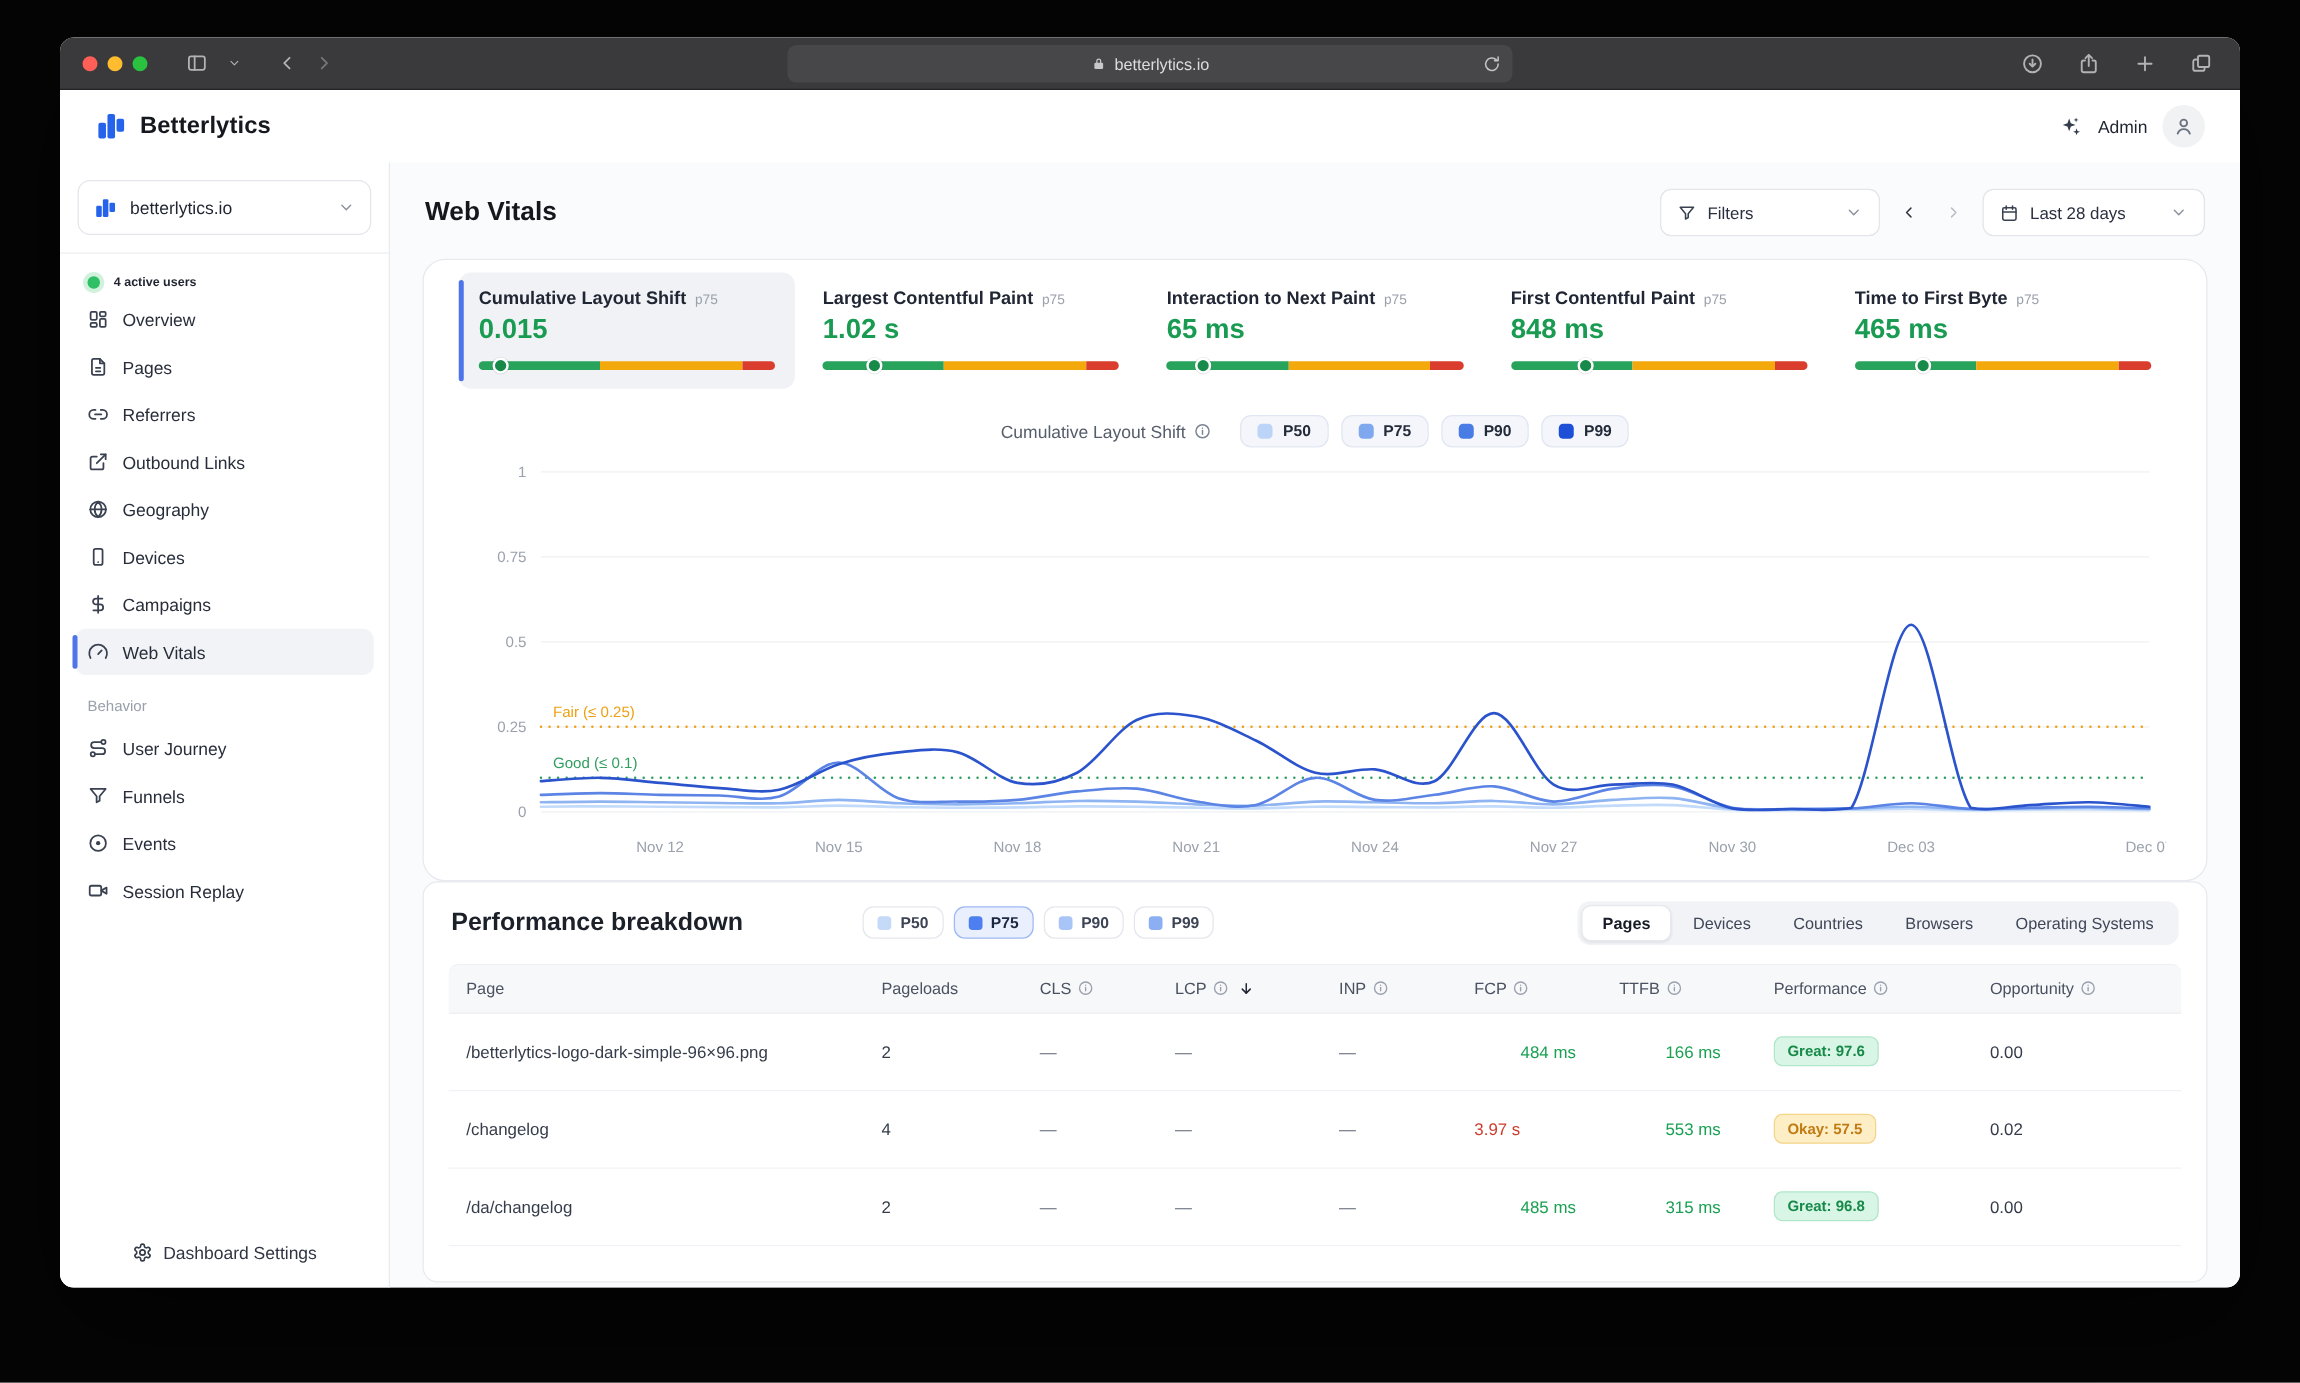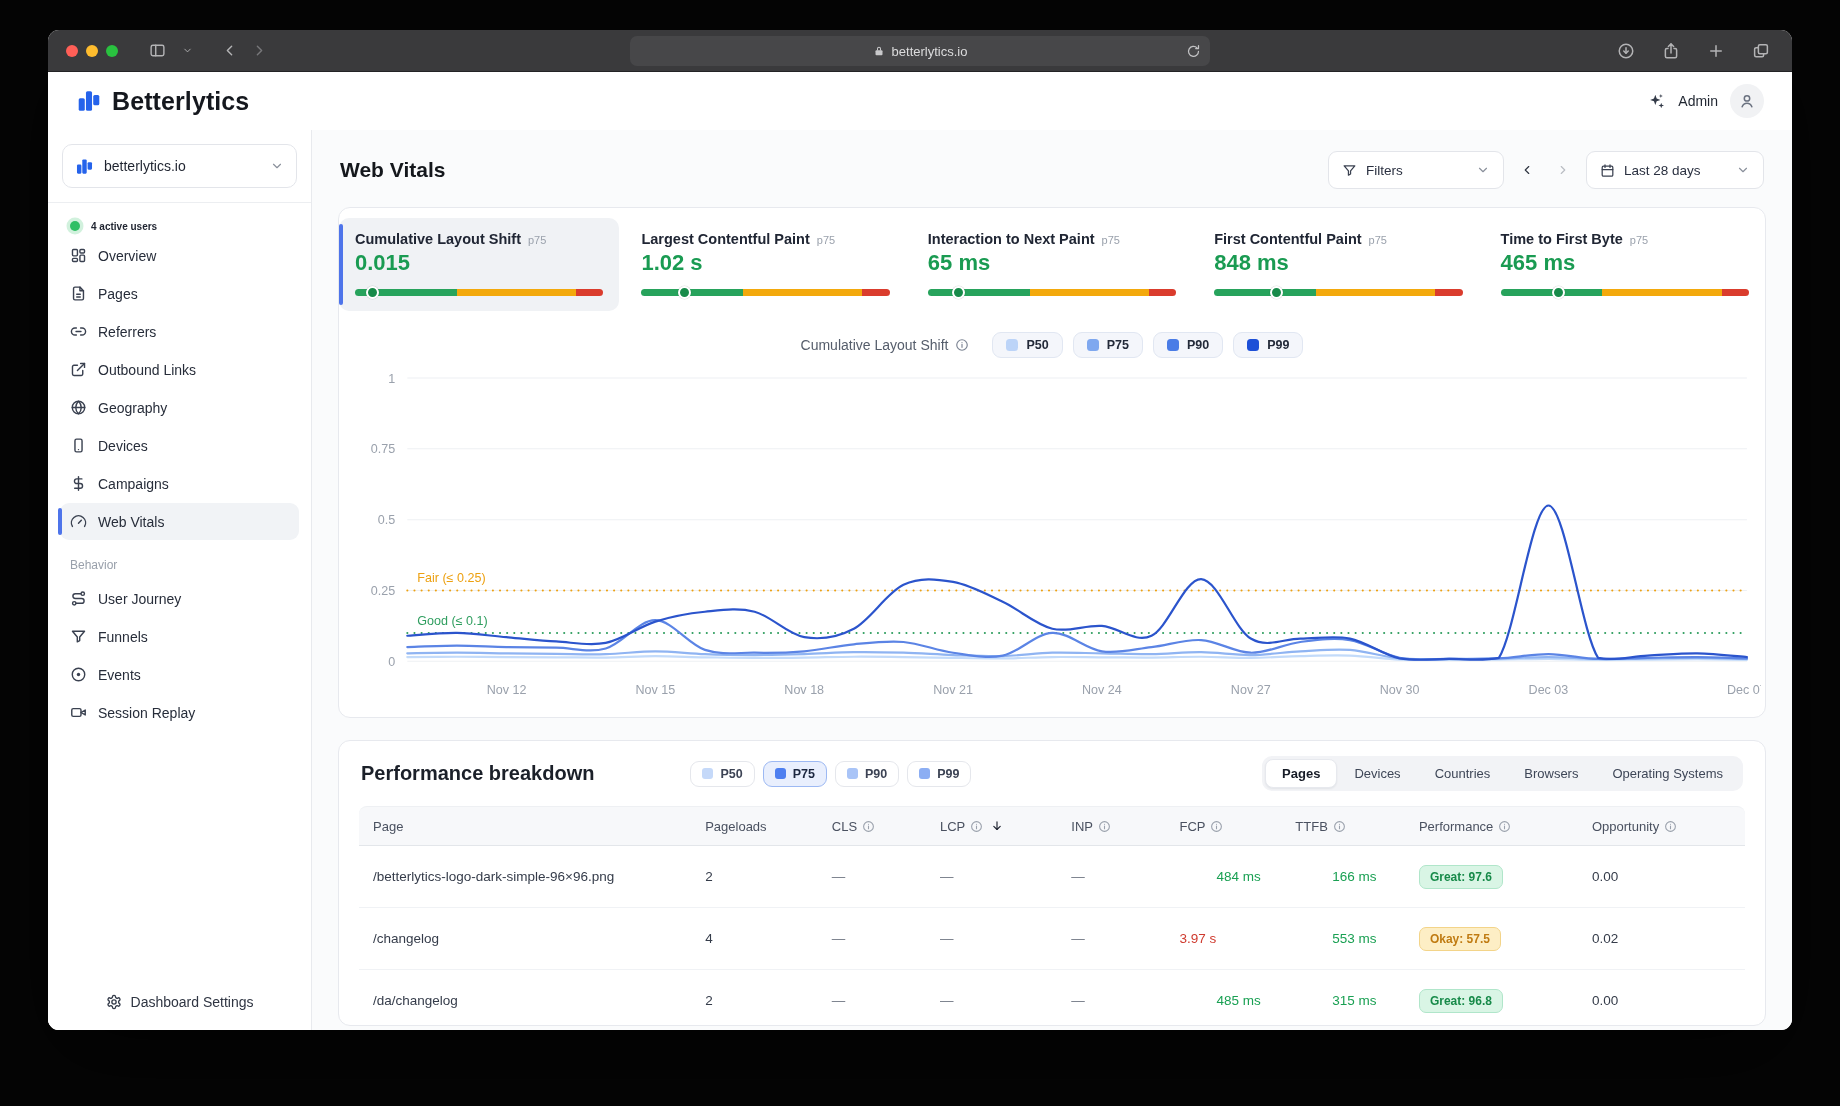--- a/index.html
+++ b/index.html
@@ -21,21 +21,21 @@
   .url-pill{position:absolute;left:50%;top:6px;transform:translateX(-50%);width:580px;height:30px;background:#474749;border-radius:7px;display:flex;align-items:center;justify-content:center;gap:7px;color:#dcdcdd;font-size:13px;}
   .url-pill .lock{width:12px;height:12px;color:#c9c9cb;}
   .url-pill .lock svg{width:12px;height:12px;}
   .url-reload{position:absolute;right:9px;top:50%;transform:translateY(-50%);width:15px;height:15px;color:#c2c2c4;}
   .url-reload svg{width:15px;height:15px;}
   .tb-right{margin-left:auto;display:flex;align-items:center;gap:19px;color:#b6b6b8;}
   .tb-right .tb-ic svg{width:18px;height:18px;}
 
   
   .appbar{height:58px;background:#fff;display:flex;align-items:center;padding:0 28px;flex:0 0 auto;}
-  .brand{display:flex;align-items:center;gap:10px;font-size:25px;font-weight:700;color:#15181e;letter-spacing:.1px;}
+  .brand{display:flex;align-items:center;gap:10px;font-size:19px;font-weight:700;color:#15181e;letter-spacing:.1px;}
   .brand-logo{width:26px;height:26px;display:flex;}
   .brand-logo svg{width:26px;height:26px;}
   .appbar-right{margin-left:auto;display:flex;align-items:center;gap:12px;}
   .sparkles{width:19px;height:19px;color:#343b49;}
   .sparkles svg{width:19px;height:19px;}
   .admin-label{font-size:14px;color:#1f2530;}
   .avatar{width:34px;height:34px;border-radius:50%;background:#f1f2f4;display:flex;align-items:center;justify-content:center;color:#6b7280;}
   .avatar svg{width:18px;height:18px;}
 
   
@@ -69,21 +69,21 @@
   .btn .b-ic{width:15px;height:15px;display:flex;color:#3a4150;}
   .btn .b-ic svg{width:15px;height:15px;}
   .btn .chev{margin-left:auto;}
   .filters-btn{width:176px;}
   .date-btn{width:178px;}
   .range-arrow{width:26px;height:26px;display:flex;align-items:center;justify-content:center;color:#2f3542;}
   .range-arrow svg{width:14px;height:14px;}
   .range-arrow.dim{color:#b9bdc4;}
 
   .panel{background:#fff;border:1px solid #e7e9ee;border-radius:12px;}
-  .chart-panel{padding:10px 0 2px;margin-bottom:22px;flex:0 0 auto;}
+  .chart-panel{padding:10px 28px 2px;flex:0 0 auto;border-radius:18px;}
   .cards-row{display:grid;grid-template-columns:repeat(5,1fr);gap:6px;}
   .mcard{padding:13px 16px 15px;border-radius:10px;position:relative;}
   .mcard.active{background:#f0f2f5;}
   .mcard.active::before{content:"";position:absolute;left:0;top:6px;bottom:6px;width:4px;border-radius:4px;background:#4e74ea;}
   .mtitle{font-size:14.5px;font-weight:600;color:#202634;display:flex;gap:7px;align-items:baseline;white-space:nowrap;}
   .mpct{font-size:11px;color:#9aa1ac;font-weight:500;}
   .mvalue{font-size:22px;font-weight:700;color:#1a9b52;margin-top:3px;}
   .mbar{position:relative;height:7px;margin-top:13px;display:flex;border-radius:5px;}
   .seg{height:7px;}
   .seg-g{background:#27a35c;border-radius:5px 0 0 5px;}

